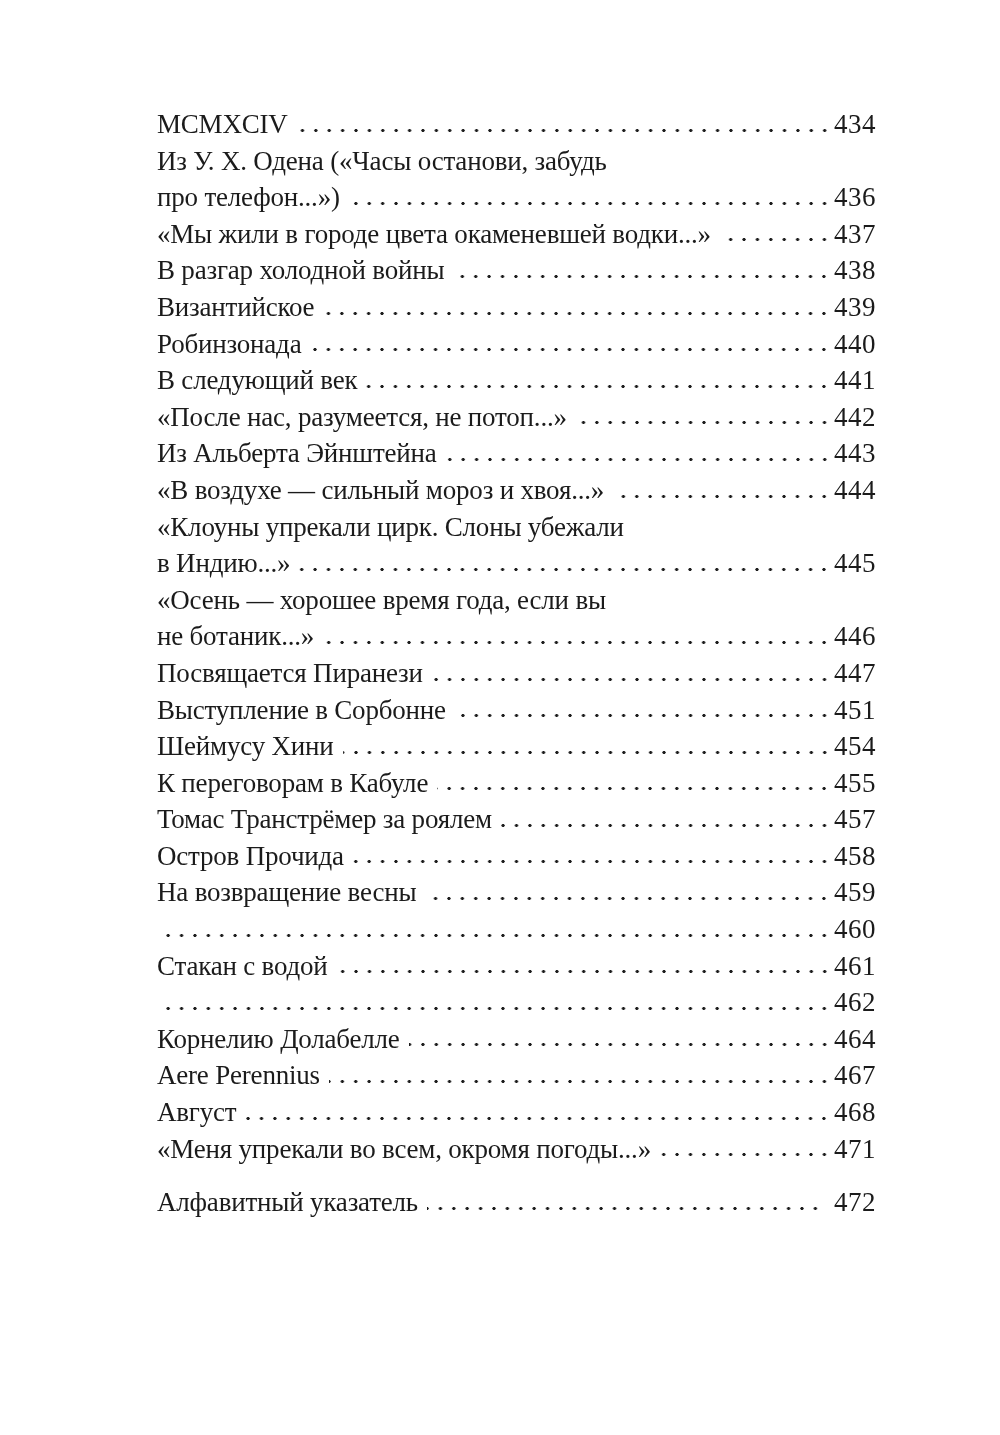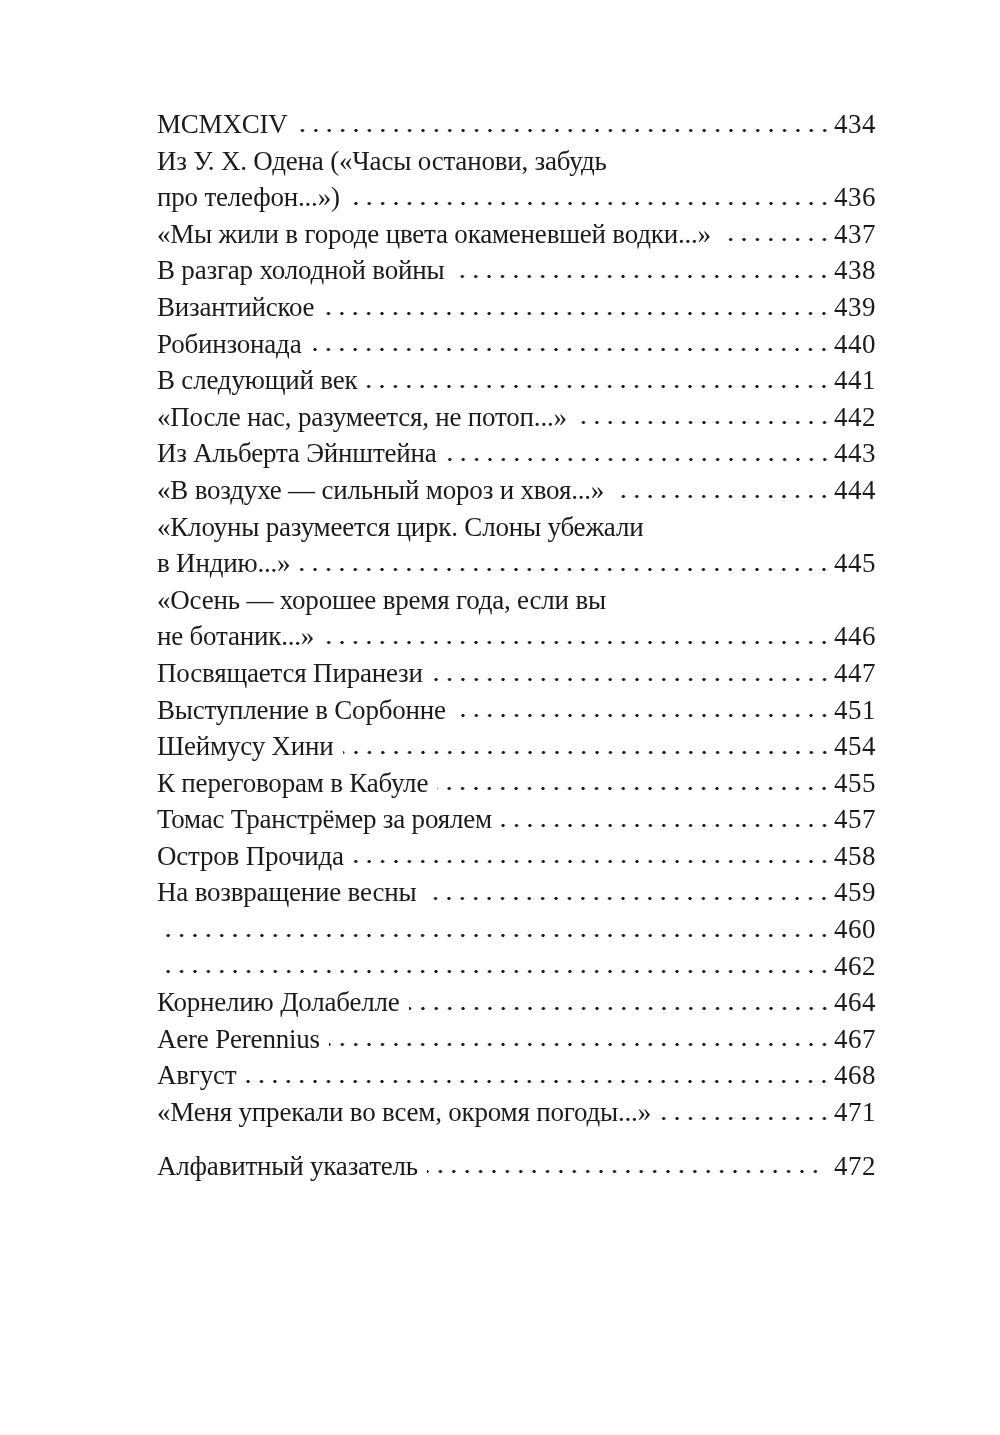--- a/index.html
+++ b/index.html
@@ -105,21 +105,21 @@
     <span class="title">Из Альберта Эйнштейна</span>
     <span class="leader"></span>
     <span class="pagenum">443</span>
   </div>
     <div class="toc-line">
     <span class="title">«В воздухе — сильный мороз и хвоя...»</span>
     <span class="leader"></span>
     <span class="pagenum">444</span>
   </div>
     <div class="toc-line">
-    <span class="title">«Клоуны разумеется цирк. Слоны убежали</span>
+    <span class="title">«Клоуны упрекали цирк. Слоны убежали</span>
   </div>
     <div class="toc-line">
     <span class="title">в Индию...»</span>
     <span class="leader"></span>
     <span class="pagenum">445</span>
   </div>
     <div class="toc-line">
     <span class="title">«Осень — хорошее время года, если вы</span>
   </div>
     <div class="toc-line">
@@ -158,20 +158,25 @@
     <span class="pagenum">458</span>
   </div>
     <div class="toc-line">
     <span class="title">На возвращение весны</span>
     <span class="leader"></span>
     <span class="pagenum">459</span>
   </div>
     <div class="toc-line">
     <span class="leader"></span>
     <span class="pagenum">460</span>
+  </div>
+    <div class="toc-line">
+    <span class="title">Стакан с водой</span>
+    <span class="leader"></span>
+    <span class="pagenum">461</span>
   </div>
     <div class="toc-line">
     <span class="leader"></span>
     <span class="pagenum">462</span>
   </div>
     <div class="toc-line">
     <span class="title">Корнелию Долабелле</span>
     <span class="leader"></span>
     <span class="pagenum">464</span>
   </div>

